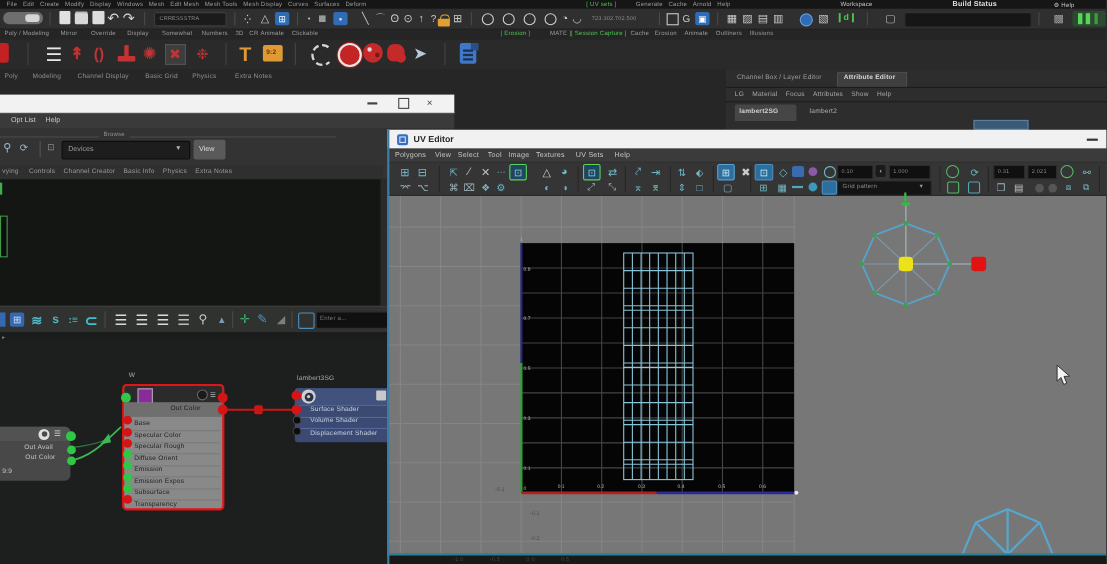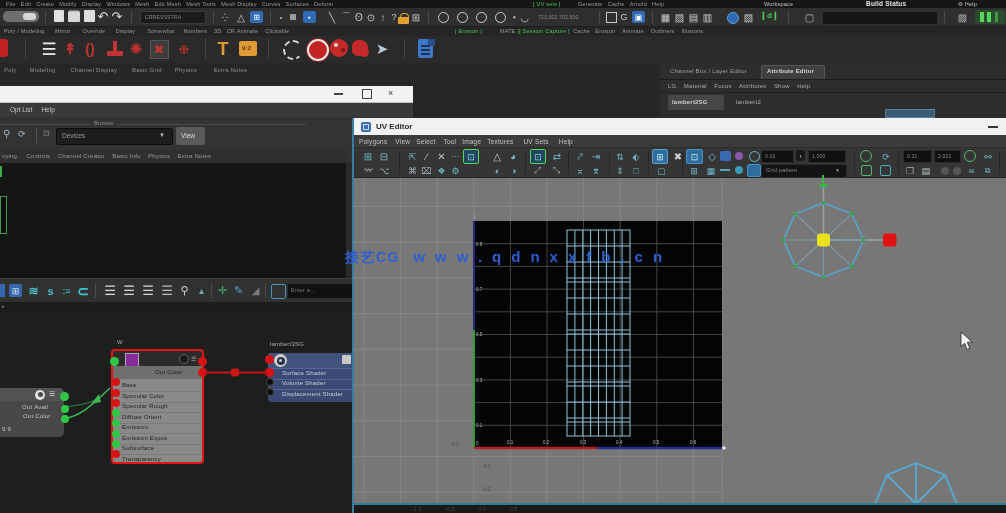--- a/index.html
+++ b/index.html
@@ -516,22 +516,18 @@
         <line x1="564" y1="326" x2="593" y2="297"></line>
       </g>
     </svg>
 
     <div class="abs" style="left:0;top:385px;width:654px;height:2px;background:#2a7f96;"></div>
     <div class="abs" style="left:0;top:387px;width:654px;height:8px;background:#191919;">
       <div class="abs t6" style="left:60px;top:1px;color:#484848;font-size:5px;">-1.0&nbsp;&nbsp;&nbsp;&nbsp;&nbsp;&nbsp;&nbsp;&nbsp;&nbsp;&nbsp;&nbsp;&nbsp;&nbsp;&nbsp;&nbsp;-0.5&nbsp;&nbsp;&nbsp;&nbsp;&nbsp;&nbsp;&nbsp;&nbsp;&nbsp;&nbsp;&nbsp;&nbsp;&nbsp;&nbsp;&nbsp;0.0&nbsp;&nbsp;&nbsp;&nbsp;&nbsp;&nbsp;&nbsp;&nbsp;&nbsp;&nbsp;&nbsp;&nbsp;&nbsp;&nbsp;&nbsp;0.5</div>
     </div>
   </div>
 
-  <div class="abs" style="left:345px;top:248px;z-index:60;color:#2c5fd4;font-weight:bold;white-space:nowrap;">
-    <span style="font-size:14px;letter-spacing:1.5px;">接艺CG</span>
-    <span style="font-size:15px;letter-spacing:10px;margin-left:9px;">www.qdnxxfb.cn</span>
-  </div>
 
   <svg class="abs" style="left:960px;top:331px;z-index:70;" width="14" height="20" viewBox="0 0 14 20">
     <path d="M1,1 L1,15.5 L4.6,12.2 L7,18.5 L9.8,17.3 L7.3,11.2 L12.3,11 Z" fill="#f4f4f4" stroke="#222" stroke-width="0.8"></path>
   </svg>
 
 </div>
 
 </body></html>

